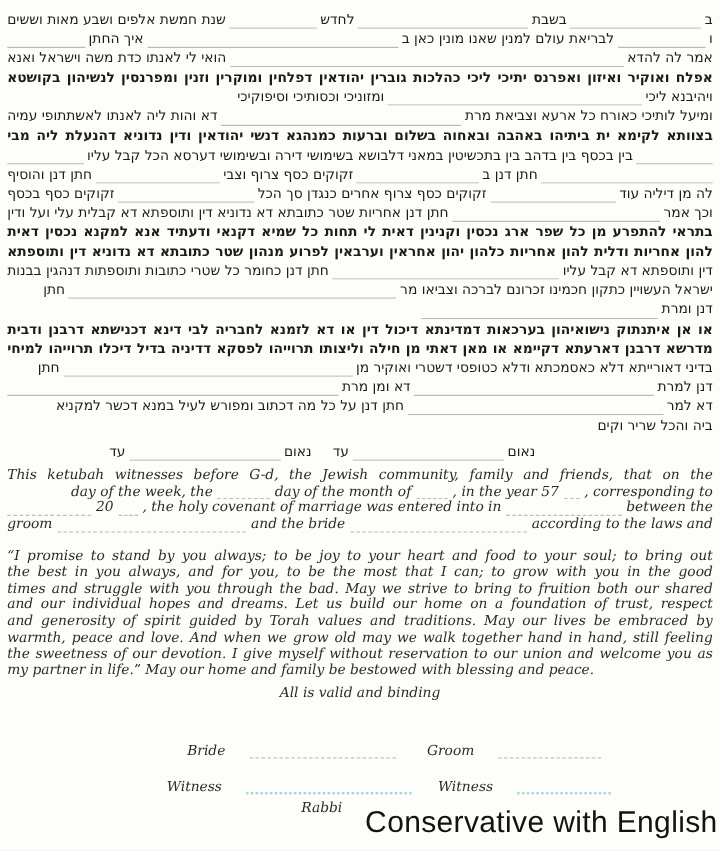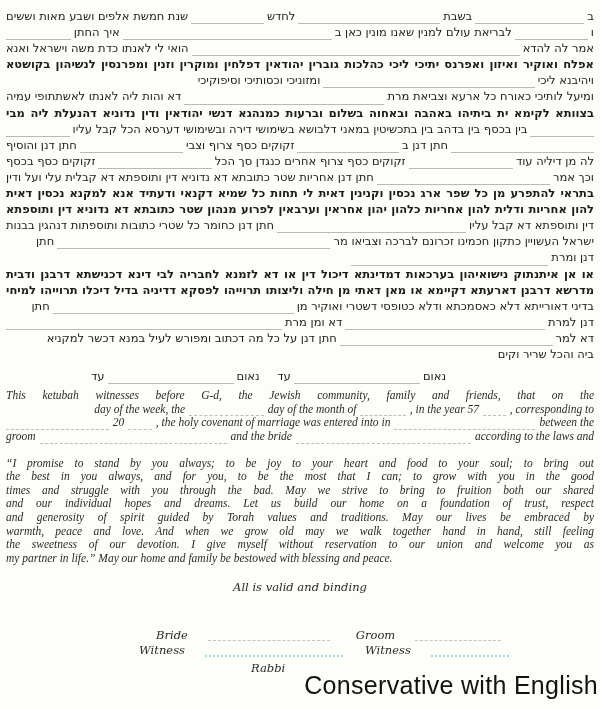--- a/index.html
+++ b/index.html
@@ -13,40 +13,40 @@
   .heb{direction:rtl;font-size:11.5px;line-height:16.1px;}
   .heb .row{display:flex;height:16.1px;align-items:flex-start;column-gap:3px;overflow:hidden;}
   .heb .row .txt{white-space:nowrap;}
   .heb .just{display:block;text-align:justify;text-align-last:justify;height:16.1px;overflow:hidden;white-space:nowrap;font-weight:bold;}
   .bl{align-self:flex-end;height:12px;border-bottom:1px solid var(--lineH);}
   .sp{align-self:flex-end;height:12px;border-bottom:none;}
   .naum{margin:6px 148px 0 0;width:355px;height:16px;}
   
   .eng{direction:ltr;font-family:"DejaVu Serif","Liberation Serif",serif;font-style:italic;
        font-size:11.5px;line-height:13.6px;color:#2a2a2a;}
-  .eng .row{display:flex;height:13.6px;align-items:flex-start;column-gap:4px;overflow:hidden;font-family:Liberation Serif, serif;}
+  .eng .row{display:flex;height:13.6px;align-items:flex-start;column-gap:4px;overflow:hidden;}
   .eng .row .txt{white-space:nowrap;}
   .eng .just{display:block;text-align:justify;text-align-last:justify;height:13.6px;overflow:hidden;white-space:nowrap;}
   .eng .bl{height:10px;border-bottom:1px dashed var(--lineE);}
   .eng .sp{height:10px;}
   .intro{margin-top:5px;}
   .vow{margin-top:13px;}
-  .valid{margin-top:16px;text-align:center;height:14px;}
+  .valid{margin-top:6px;text-align:center;height:14px;}
   
   .sigs{margin-top:32px;}
-  .sig-row{display:flex;align-items:center;height:14.5px;
+  .sig-row{display:flex;align-items:flex-end;height:14.5px;
     font-family:"DejaVu Serif","Liberation Serif",serif;font-style:italic;font-size:11.5px;color:#2a2a2a;gap:12px;}
   .sig-row .lbl{white-space:nowrap;margin-right:8px;}
   .line{display:inline-block;height:11px;}
   .line.gray1{width:122px;border-bottom:1px dashed var(--lineS);margin-right:14px;}
   .line.gray2{width:86px;border-bottom:1px dashed var(--lineS);}
   .line.cyan1{width:138px;border-bottom:2px dotted var(--lineW);margin-right:10px;}
   .line.cyan2{width:78px;border-bottom:2px dotted var(--lineW);}
   .row-bride{padding-left:150px;}
-  .row-witness{padding-left:133px;margin-top:1px;}
+  .row-witness{padding-left:133px;margin-top:16px;}
   .row-rabbi{padding-left:245px;margin-top:3px;}
   
   .caption{
     position:absolute;right:2px;bottom:9px;
     font-family:"Liberation Sans","DejaVu Sans",sans-serif;
     font-size:25px;font-weight:400;letter-spacing:0.3px;color:#121212;
     background:#fdfdfa;padding-left:6px;
   }
 </style>
 </head>

